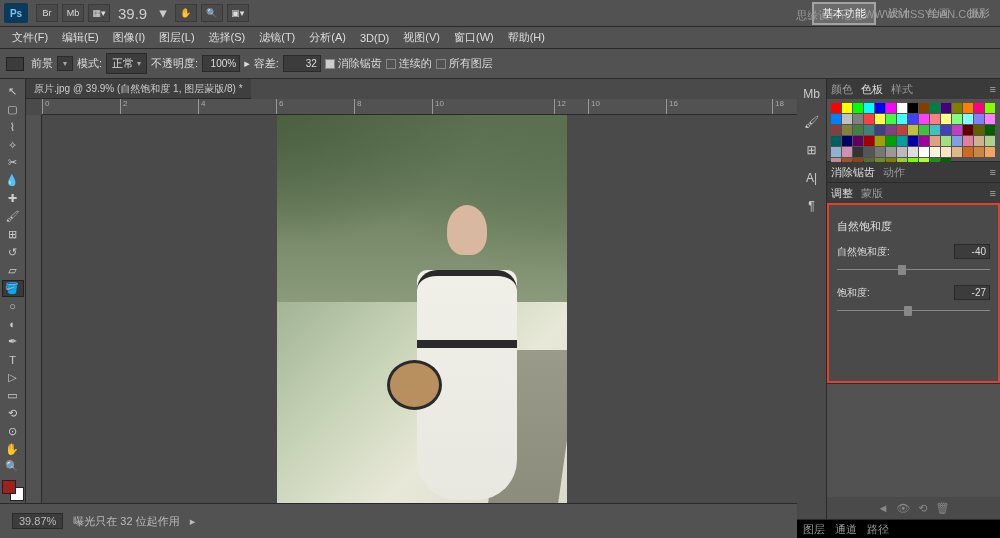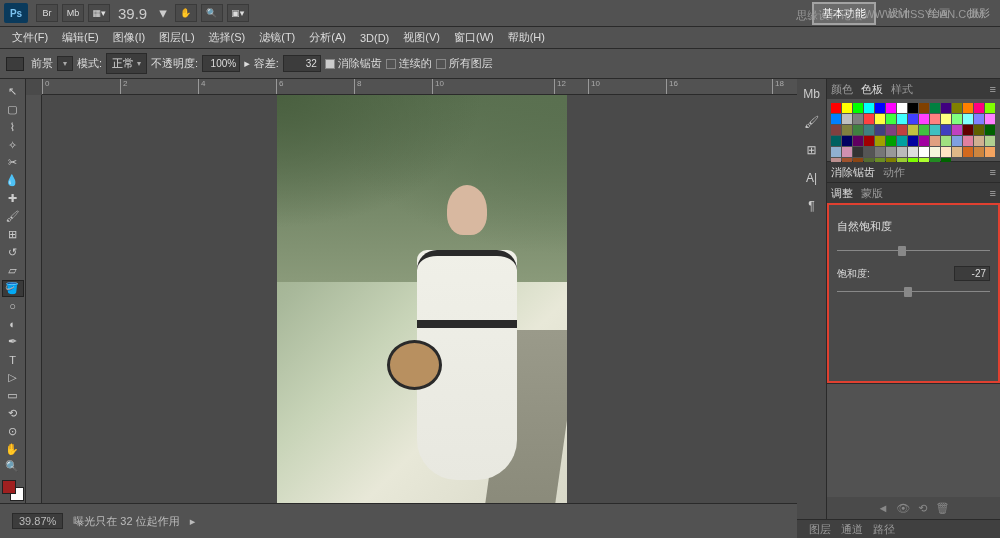--- a/index.html
+++ b/index.html
@@ -72,21 +72,21 @@
 .adjust-panel .row .val{width:36px;background:#3c3c3c;border:1px solid #2a2a2a;color:#ddd;text-align:right;padding:1px 3px;font-size:10px}
 .adjust-panel .slider{height:14px;position:relative;margin-bottom:8px}
 .adjust-panel .slider .track{position:absolute;top:6px;left:0;right:0;height:1px;background:#888}
 .adjust-panel .slider .thumb{position:absolute;top:2px;width:8px;height:10px;background:#888;border-radius:1px}
 
 .status-bar{position:absolute;bottom:0;left:0;right:203px;height:35px;background:#525252;border-top:1px solid #2a2a2a;display:flex;align-items:center;padding:0 12px;color:#bbb;font-size:10px;gap:10px}
 .status-bar .zoom-box{background:#3c3c3c;border:1px solid #2a2a2a;padding:1px 6px}
 .hscroll{position:absolute;bottom:19px;left:26px;right:203px;height:14px;background:#4a4a4a;border-top:1px solid #2a2a2a;display:flex;align-items:center}
 .hscroll .thumb{margin:0 auto;width:40px;height:10px;background:#6a6a6a;border:1px solid #888;border-radius:2px}
 
-.bottom-right-tabs{position:absolute;bottom:0;right:0;width:203px;height:19px;background:#404040;display:flex;align-items:center;padding:0 12px;color:#999;font-size:10px;gap:10px;border-top:1px solid #2a2a2a}
+.bottom-right-tabs{position:absolute;bottom:0;right:0;width:203px;height:19px;background:#000000;display:flex;align-items:center;padding:0 6px;color:#999;font-size:10px;gap:10px;border-top:1px solid #2a2a2a}
 .bottom-icons{height:22px;background:#4a4a4a;display:flex;align-items:center;justify-content:center;gap:8px;color:#888;font-size:11px}
 </style>
 </head>
 <body>
 
 <div class="top-toolbar">
   <div class="ps-icon">Ps</div>
   <div class="tb-btn">Br</div>
   <div class="tb-btn">Mb</div>
   <div class="tb-btn">▦▾</div>
@@ -167,20 +167,21 @@
     <div class="tool">✋</div>
     <div class="tool">🔍</div>
     <div class="fgbg">
         <div class="bg"></div>
         <div class="fg"></div>
       </div>
     <div class="tool">▣</div>
   </div>
 
   <div class="doc-wrap">
+    <div class="doc-tab">原片.jpg @ 39.9% (自然饱和度 1, 图层蒙版/8) *</div>
     <div class="ruler-top" id="ruler-h">
         <div class="tick" style="left: 0px;">0</div>
         <div class="tick" style="left: 78px;">2</div>
         <div class="tick" style="left: 156px;">4</div>
         <div class="tick" style="left: 234px;">6</div>
         <div class="tick" style="left: 312px;">8</div>
         <div class="tick" style="left: 390px;">10</div>
         <div class="tick" style="left: 468px; margin-left: 44px;">12</div>
         <div class="tick" style="left: 546px;">10</div>
         <div class="tick" style="left: 624px;">16</div>
@@ -326,20 +327,24 @@
     </div>
 
     <div class="panel">
       <div class="panel-tabs">
         <span class="t active">调整</span>
         <span class="t">蒙版</span>
         <span class="menu-dots">≡</span>
       </div>
       <div class="adjust-panel">
         <div class="title">自然饱和度</div>
+        <div class="row">
+          <span class="lbl">自然饱和度:</span>
+          <span class="val">-40</span>
+        </div>
         <div class="slider">
             <div class="track"></div>
             <div class="thumb" id="thumb1" style="left: 40%;"></div>
           </div>
         <div class="row">
           <span class="lbl">饱和度:</span>
           <span class="val">-27</span>
         </div>
         <div class="slider">
             <div class="track"></div>

